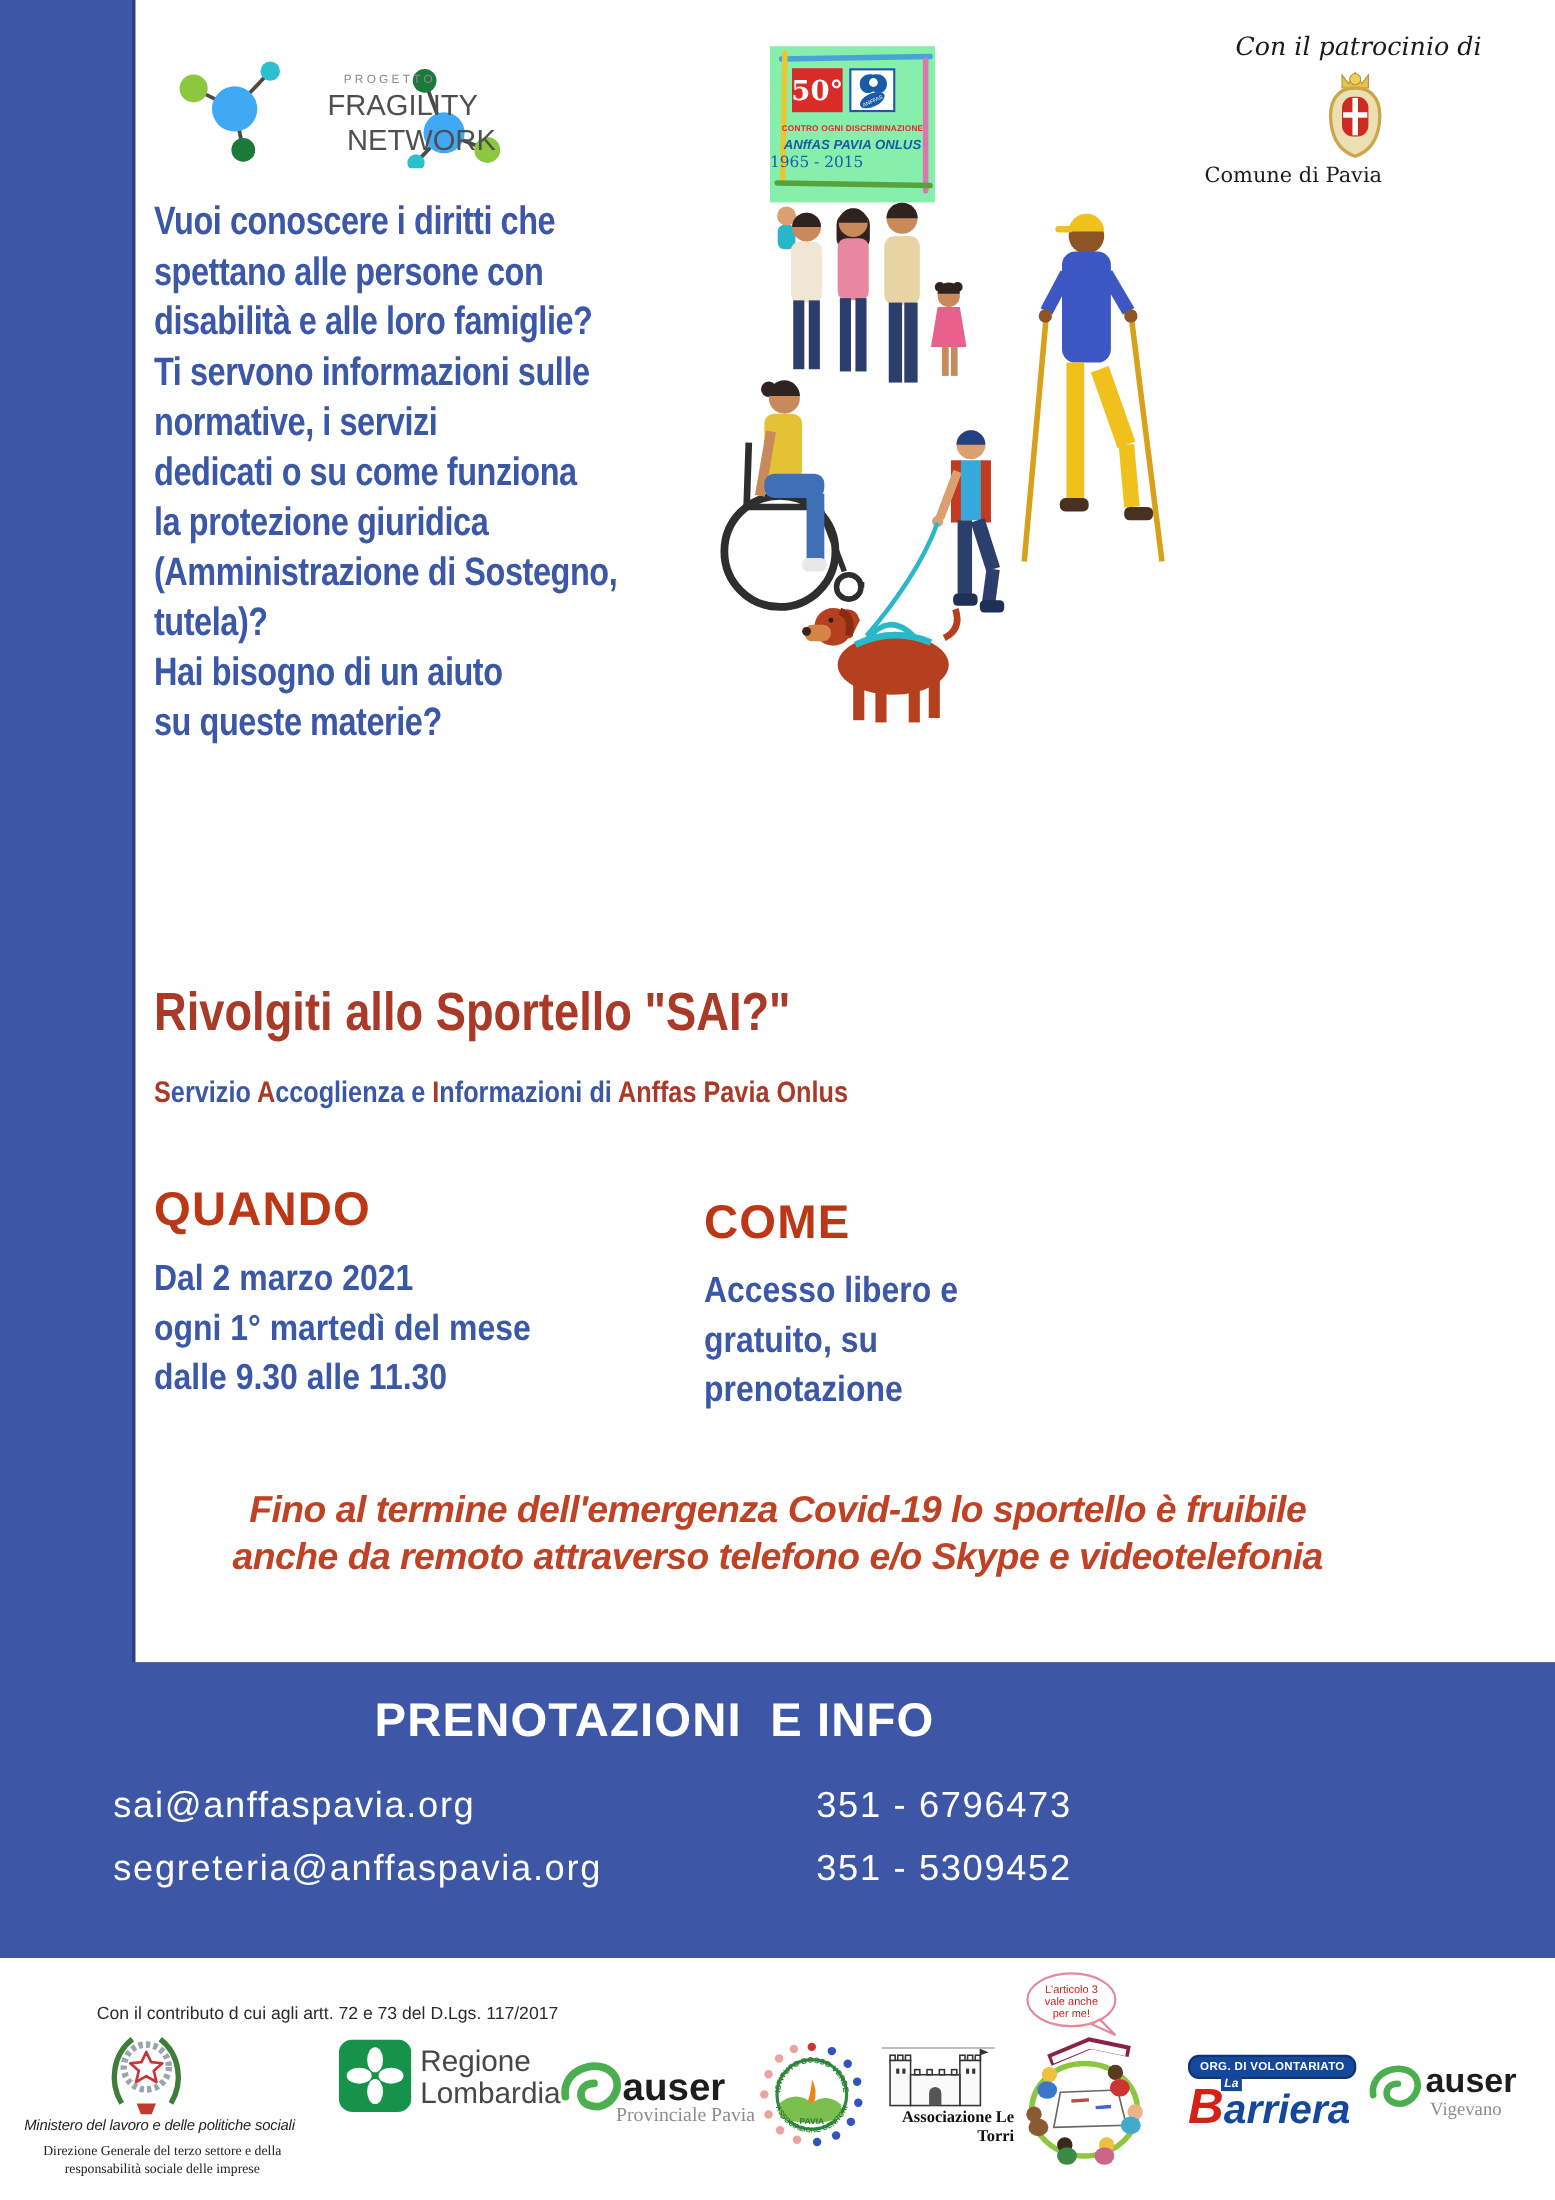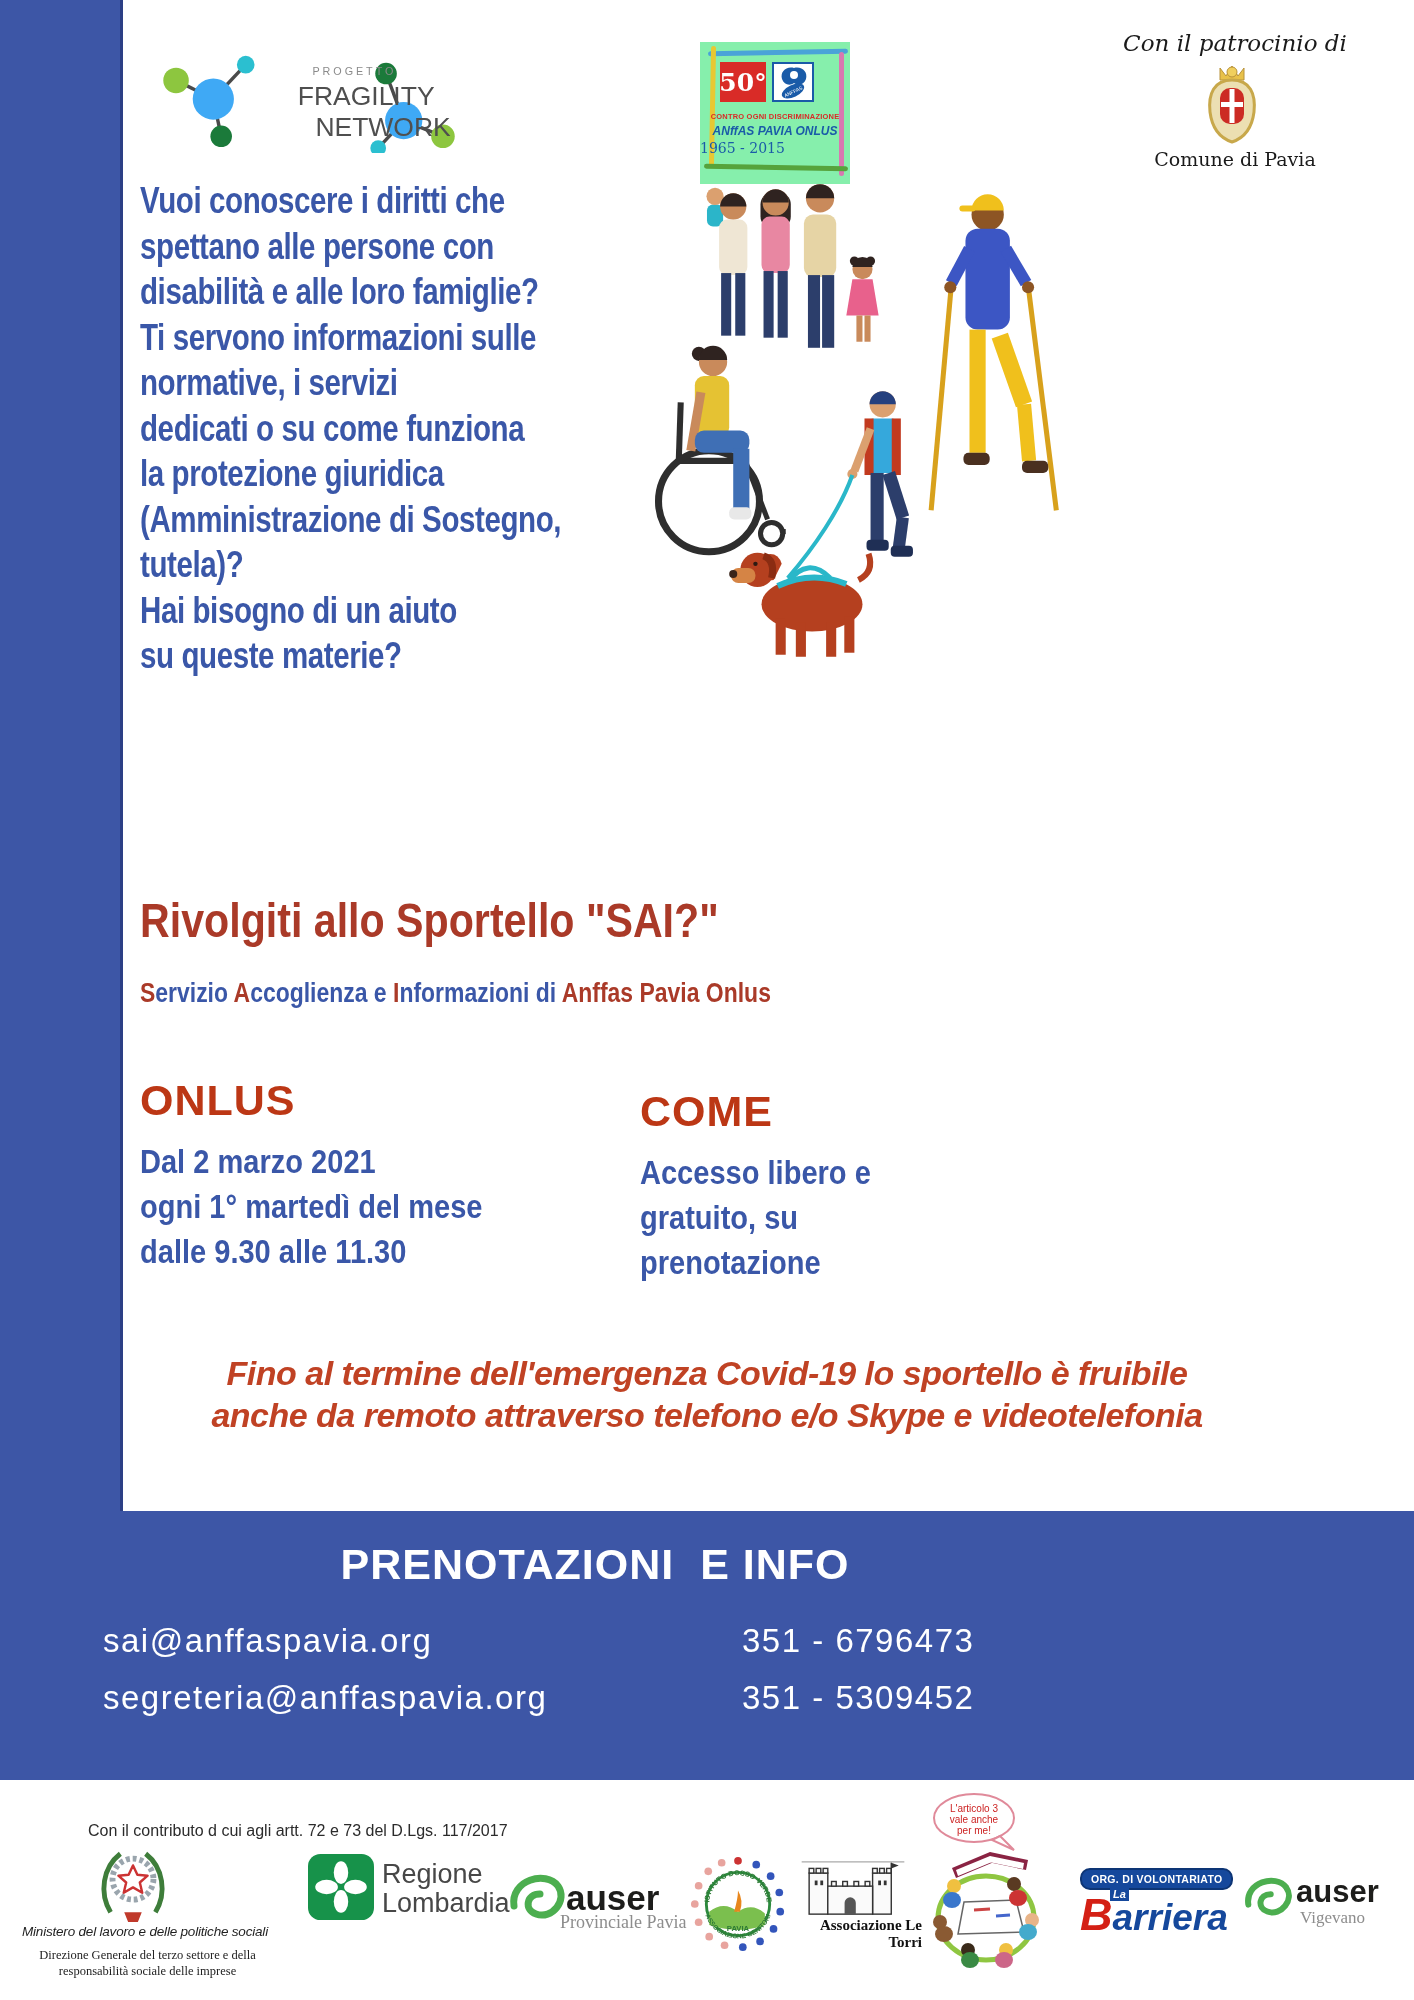--- a/index.html
+++ b/index.html
@@ -50,21 +50,21 @@
   .ministry-dept{left:30px;top:1947px;width:235px;text-align:center;font-size:12.5px;
                  font-family:"Liberation Serif",serif;color:#222;line-height:16px;}
   .regione-text{left:382px;top:1860px;font-size:27px;line-height:29px;color:#474747;}
   .auser-name{font-weight:bold;color:#1d1d1b;}
   .auser-sub{font-family:"Liberation Serif",serif;color:#8d8d8d;}
   .torri-label{left:788px;top:1917px;width:134px;text-align:right;font-size:15px;
                font-weight:bold;font-family:"Liberation Serif",serif;color:#111;}
 
   .patronage-intro{left:1095px;top:30px;width:280px;text-align:center;font-size:23px;
                    font-style:italic;font-family:"DejaVu Serif",serif;color:#1a1a1a;}
-  .patronage-name{left:1095px;top:148px;width:280px;text-align:center;font-size:19px;
+  .patronage-name{left:1095px;top:148px;width:280px;font-size:19px;
                   font-family:"DejaVu Serif",serif;color:#1a1a1a;}
 
   .anffas-box{left:700px;top:42px;width:150px;height:142px;background:#86efac;}
   .anffas-box .stroke{position:absolute;border-radius:3px;}
   .anffas-5050{position:absolute;left:20px;top:20px;width:46px;height:40px;background:#d92b27;
                color:#fff;font-size:25px;font-weight:bold;font-family:"DejaVu Serif",serif;
                display:flex;align-items:center;justify-content:center;}
   .anffas-emblem{position:absolute;left:72px;top:20px;width:42px;height:40px;background:#fff;
                  border:2px solid #1a5ba8;box-sizing:border-box;}
   .anffas-motto{position:absolute;left:0;top:70px;width:150px;text-align:center;font-size:7.5px;
@@ -257,21 +257,21 @@
       <rect x="214" y="450" width="10" height="36" fill="#b5401f"></rect>
       <path d="M148,420 q34,-16 68,-2" stroke="#2ab7c9" stroke-width="6" fill="none"></path>
       <path d="M158,416 q20,-26 42,-4" stroke="#2ab7c9" stroke-width="5" fill="none"></path>
     </g>
   </svg>
 
   <div class="abs cta-title">Rivolgiti allo Sportello "SAI?"</div>
   <div class="abs cta-sub"><span class="part-red">S</span><span class="part-blue">ervizio </span><span class="part-red">A</span><span class="part-blue">ccoglienza e </span><span class="part-red">I</span><span class="part-blue">nformazioni di </span><span class="part-red">Anffas Pavia Onlus</span></div>
 
   <div class="abs col" style="left:140px;top:1076px">
-    <div class="col-heading">ONLUS</div>
+    <div class="col-heading">QUANDO</div>
     <div class="col-body pre">Dal  2 marzo 2021
 ogni 1° martedì del mese
 dalle 9.30 alle 11.30</div>
   </div>
   <div class="abs col" style="left:640px;top:1087px">
     <div class="col-heading">COME</div>
     <div class="col-body">Accesso libero e
 gratuito, su
 prenotazione</div>
   </div>

